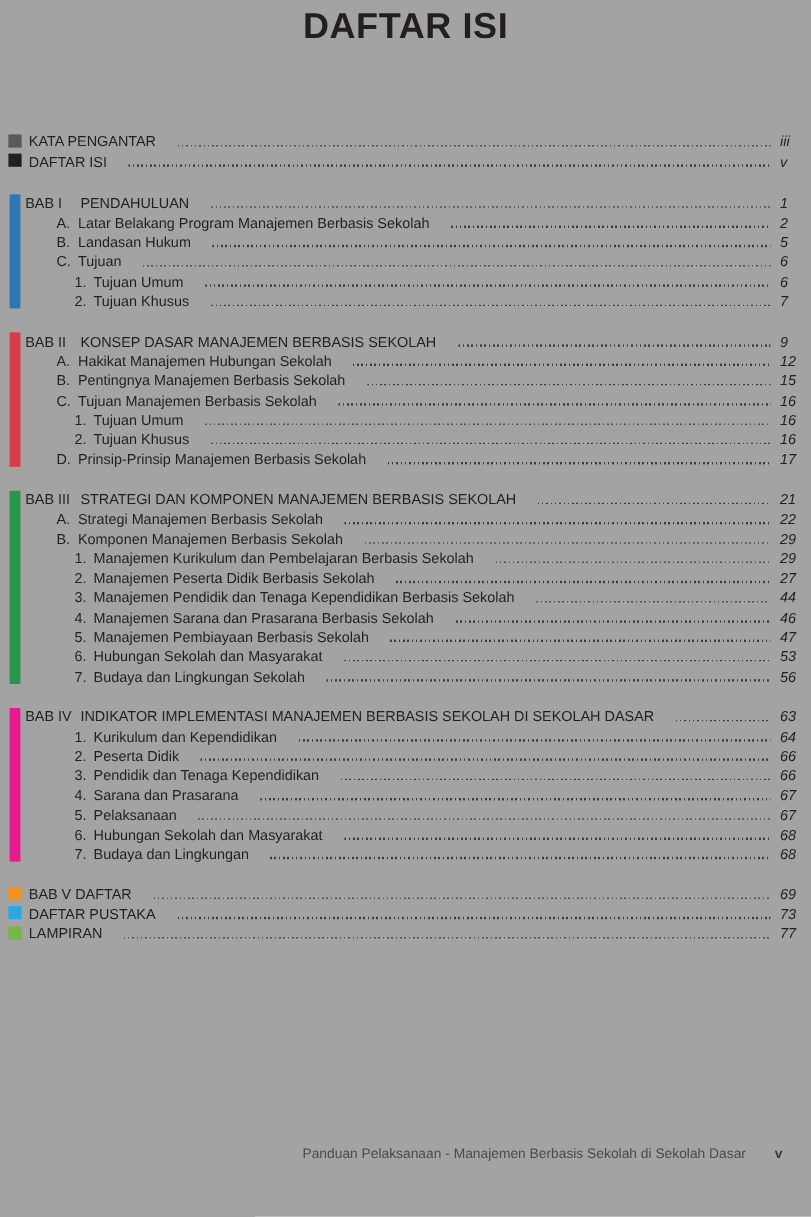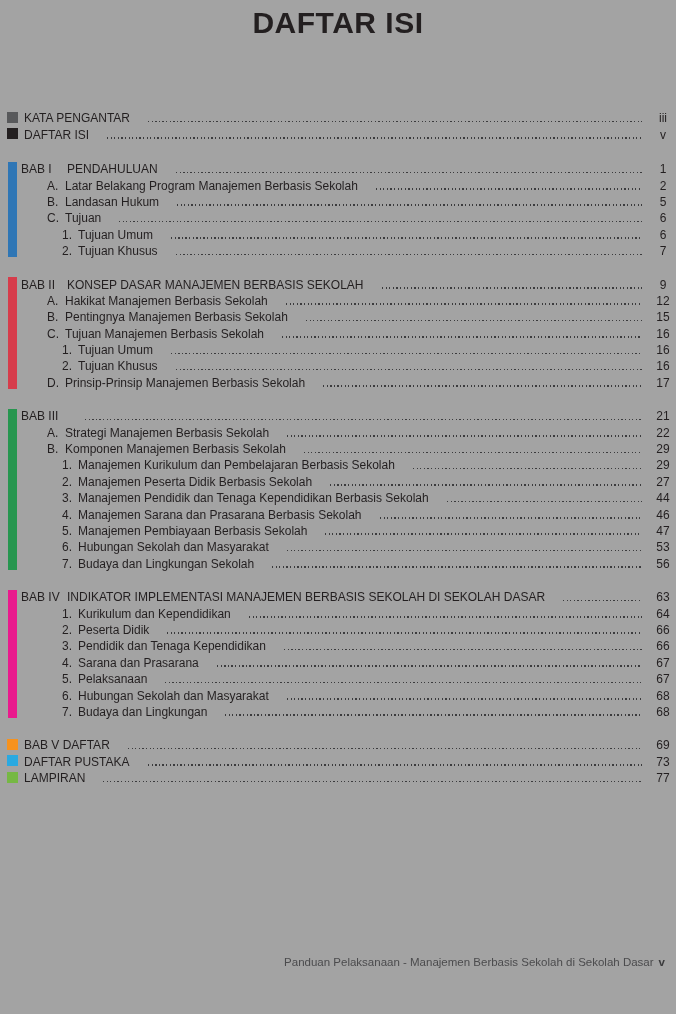--- a/index.html
+++ b/index.html
@@ -61,31 +61,31 @@
   .level1 .num { display: inline-block; width: 18px; flex: 0 0 18px; }
   .level2 { padding-left: 62px; }
   .level2 .num { display: inline-block; width: 16px; flex: 0 0 16px; }
   .label { flex: 0 0 auto; }
   .dots {
     flex: 1 1 auto;
     height: 1.5px;
     margin: 0 8px 3px 18px;
     background-image: repeating-linear-gradient(90deg, #3b3b3d 0, #3b3b3d 1.3px, transparent 1.3px, transparent 3.6px);
   }
-  .pg { flex: 0 0 26px; width: 26px; text-align: center; }
+  .pg { flex: 0 0 26px; width: 26px; text-align: left; font-style: italic; }
   .footer {
     position: absolute;
     top: 956px;
     left: 0;
     right: 0;
     display: flex;
     justify-content: flex-end;
     align-items: baseline;
-    gap: 5px;
-    padding-right: 11px;
+    gap: 24px;
+    padding-right: 24px;
     font-size: 11.5px;
     color: #4b4b4d;
   }
   .footer .pgnum { font-weight: 700; color: #3a3a3c; }
 </style>
 </head>
 <body>
 
 <div class="page">
   <h1 class="title">DAFTAR ISI</h1>
@@ -148,21 +148,21 @@
         <div class="chapter">
           <div class="bar" style="background: rgb(214, 60, 75);"></div>
           <div class="row heading-row">
             <span class="bab">BAB II</span>
             <span class="label">KONSEP DASAR MANAJEMEN BERBASIS SEKOLAH</span>
             <span class="dots"></span>
             <span class="pg">9</span>
           </div>
           <div class="row level1">
             <span class="num">A.</span>
-            <span class="label">Hakikat Manajemen Berbasis Sekolah</span>
+            <span class="label">Hakikat Manajemen Hubungan Sekolah</span>
             <span class="dots"></span>
             <span class="pg">12</span>
           </div>
           <div class="row level1">
             <span class="num">B.</span>
             <span class="label">Pentingnya Manajemen Berbasis Sekolah</span>
             <span class="dots"></span>
             <span class="pg">15</span>
           </div>
           <div class="row level1">
@@ -187,20 +187,21 @@
             <span class="num">D.</span>
             <span class="label">Prinsip-Prinsip Manajemen Berbasis Sekolah</span>
             <span class="dots"></span>
             <span class="pg">17</span>
           </div>
         </div>
         <div class="chapter">
           <div class="bar" style="background: rgb(39, 150, 79);"></div>
           <div class="row heading-row">
             <span class="bab">BAB III</span>
+            <span class="label">STRATEGI DAN KOMPONEN MANAJEMEN BERBASIS SEKOLAH</span>
             <span class="dots"></span>
             <span class="pg">21</span>
           </div>
           <div class="row level1">
             <span class="num">A.</span>
             <span class="label">Strategi Manajemen Berbasis Sekolah</span>
             <span class="dots"></span>
             <span class="pg">22</span>
           </div>
           <div class="row level1">

